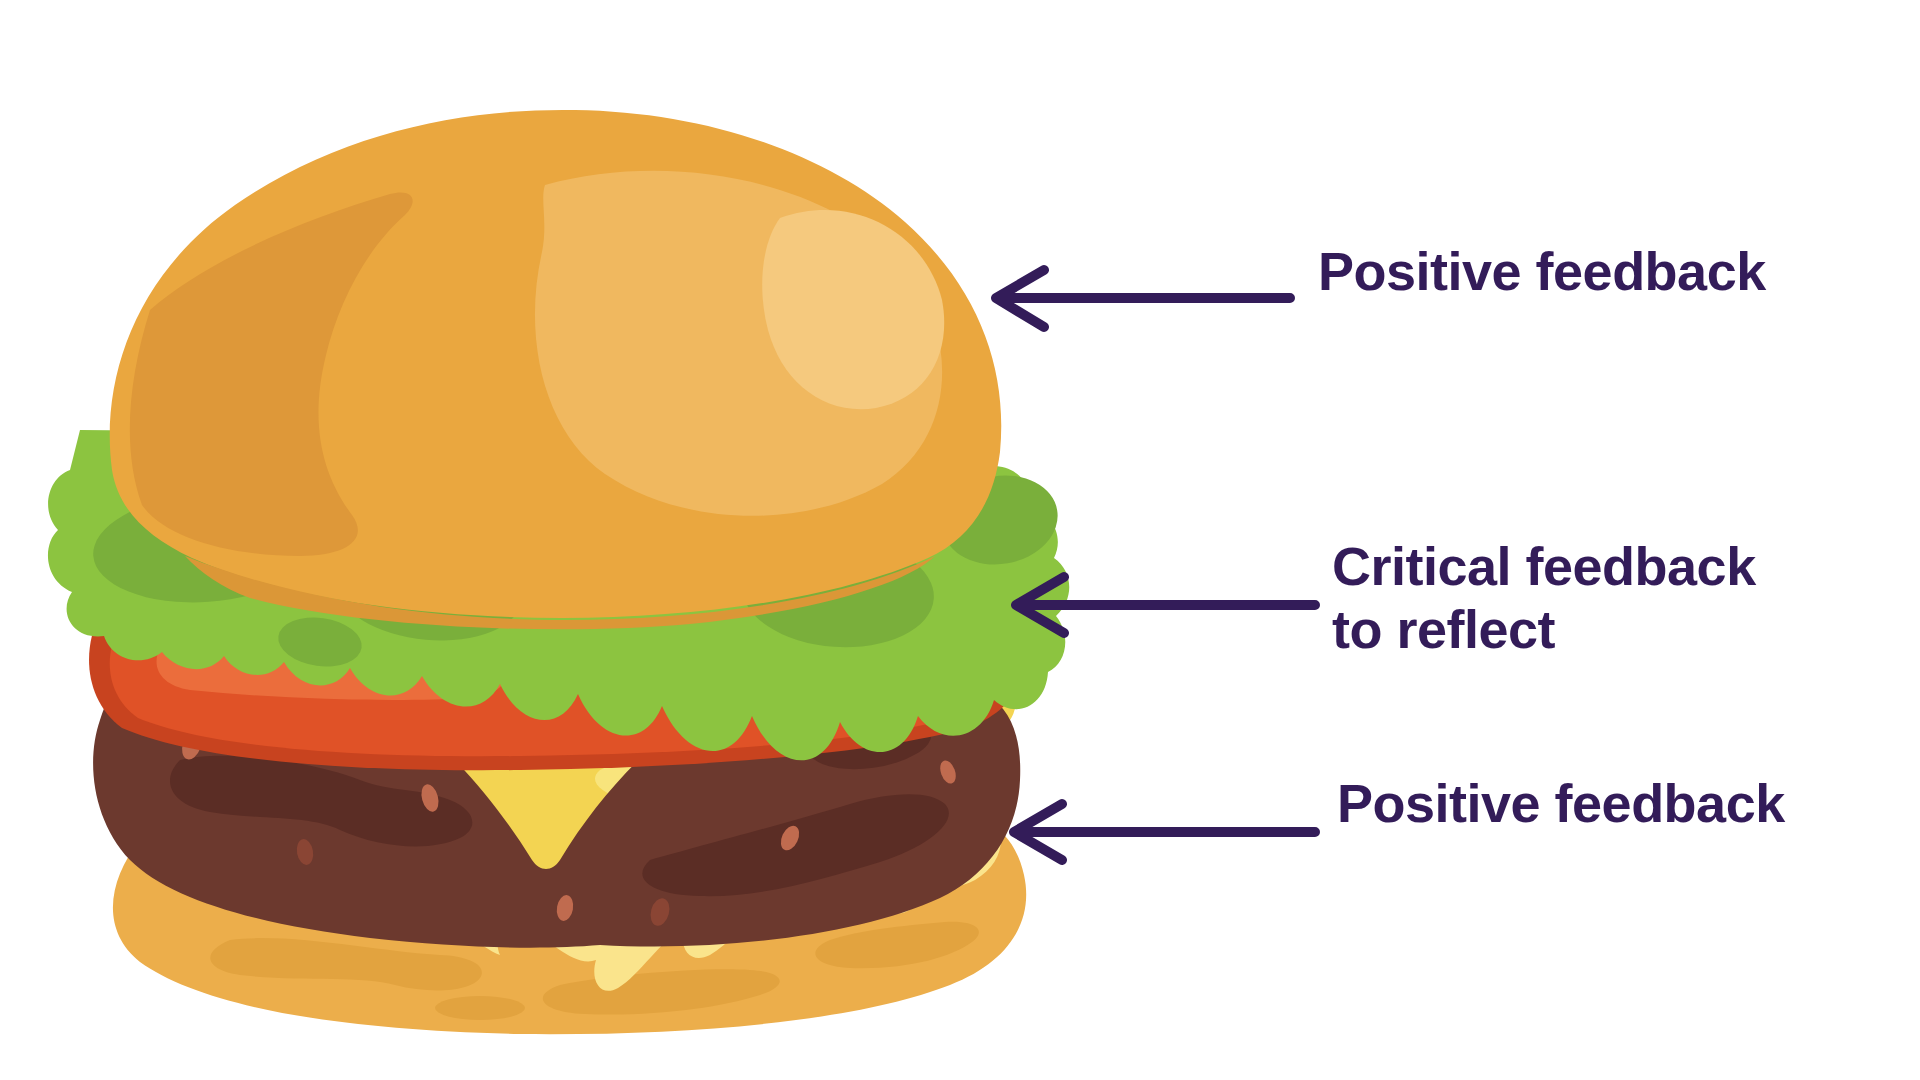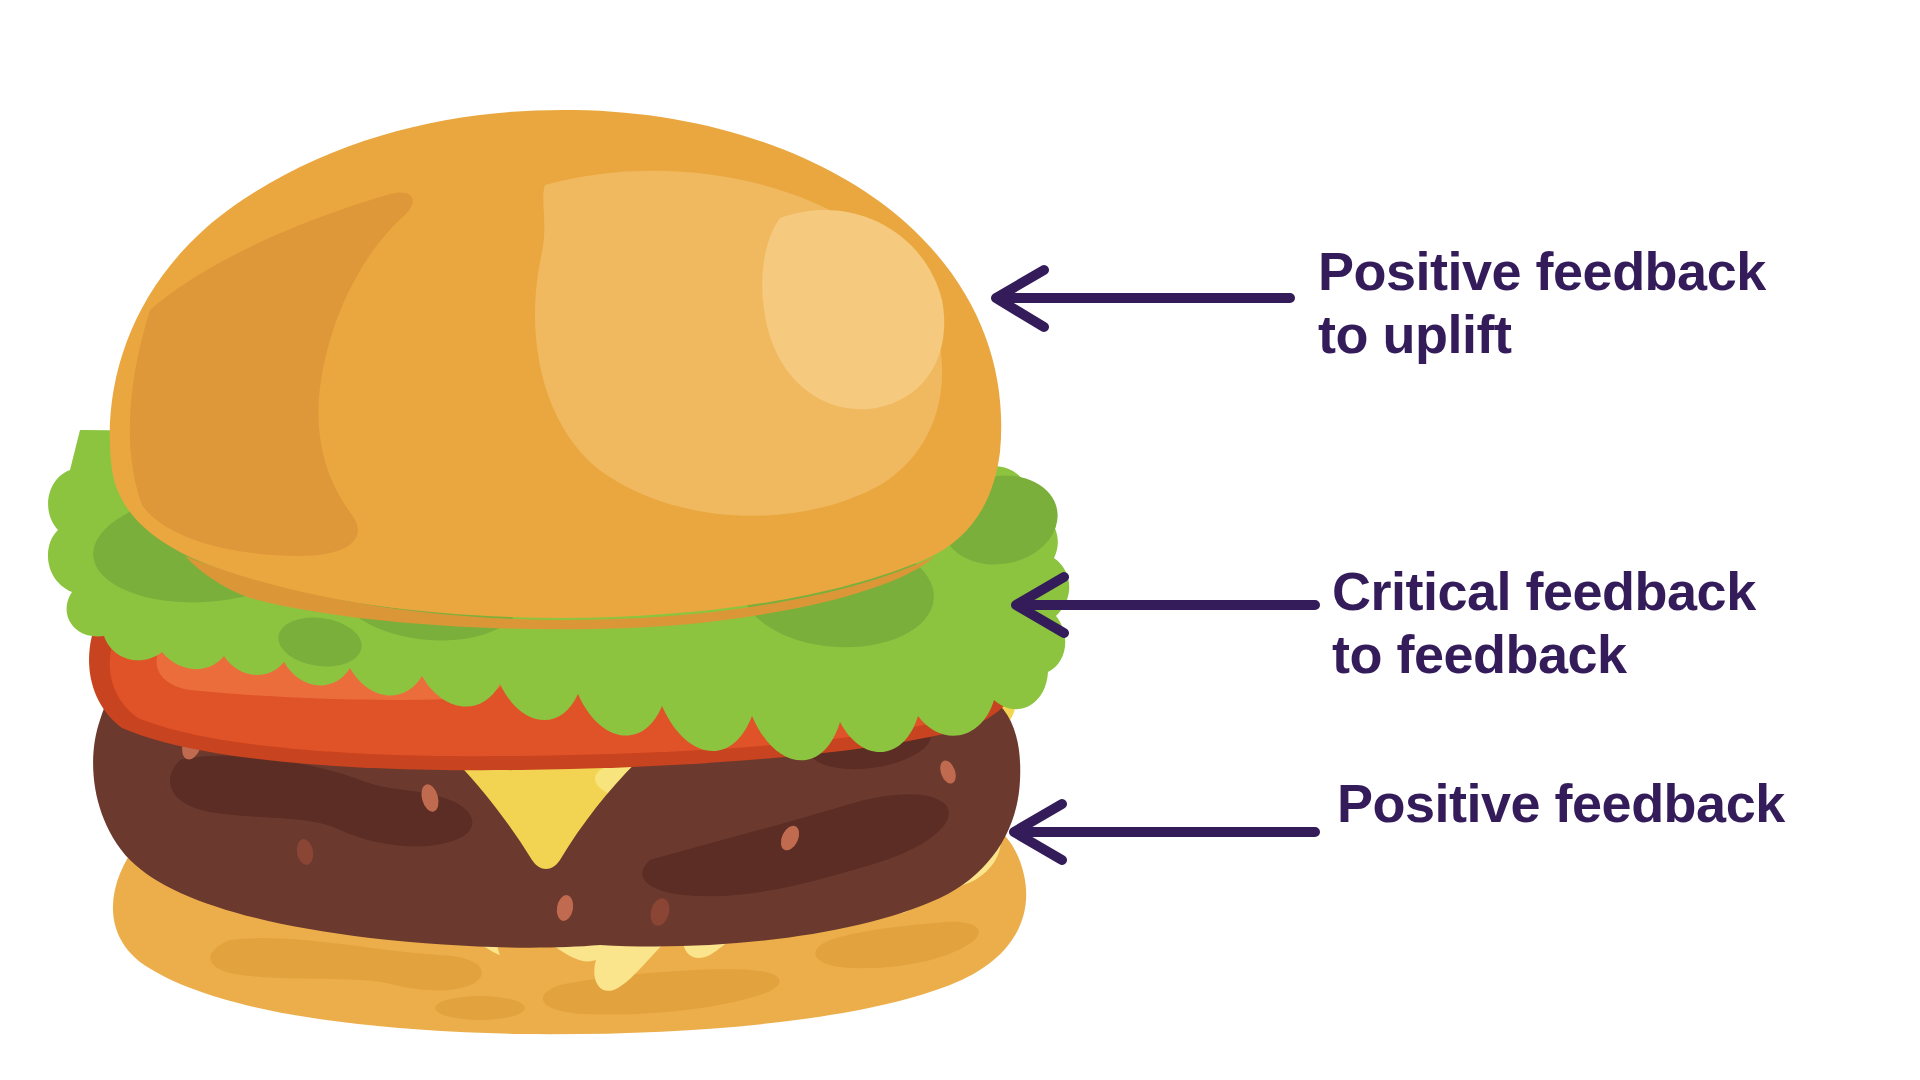--- a/index.html
+++ b/index.html
@@ -135,25 +135,24 @@
 
     <g fill="none" stroke-width="10" stroke-linecap="round" stroke-linejoin="round">
       <path d="M 1290 298 L 1000 298 M 1044 270 L 996 298 L 1044 327" stroke="#331c59"></path>
       <path d="M 1315 605 L 1022 605 M 1064 577 L 1016 605 L 1064 633" stroke="#331c59"></path>
       <path d="M 1315 832 L 1020 832 M 1062 804 L 1014 832 L 1062 860" stroke="#331c59"></path>
     </g>
   </svg>
 
   <div class="label" style="left:1318px;top:240px;">
     <div>Positive feedback</div>
-    <div>to uplift</div>
   </div>
 
-  <div class="label" style="left:1332px;top:560px;">
+  <div class="label" style="left:1332px;top:535px;">
     <div>Critical feedback</div>
-    <div>to feedback</div>
+    <div>to reflect</div>
   </div>
 
   <div class="label" style="left:1337px;top:772px;">
     <div>Positive feedback</div>
   </div>
 
 </div>
 
 </body></html>

